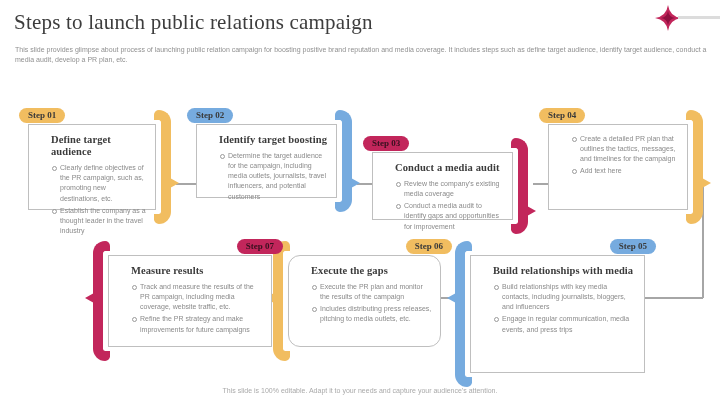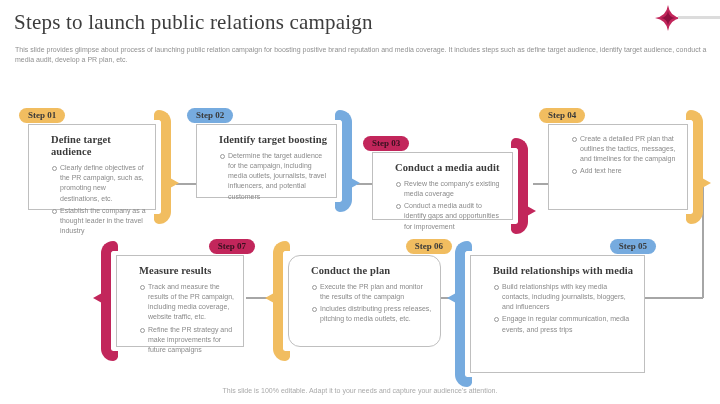--- a/index.html
+++ b/index.html
@@ -121,28 +121,28 @@
     <ul class="bullets">
       <li>Build relationships with key media contacts, including journalists, bloggers, and influencers</li>
       <li>Engage in regular communication, media events, and press trips</li>
     </ul>
   </div>
 
   <div class="card row-bottom c-yellow" style="left:288px;top:255px;width:153px;height:92px;border-radius:12px;">
     <div class="bracket"></div>
     <div class="arrow"></div>
     <div class="badge">Step 06</div>
-    <h3>Conduct the plan</h3>
+    <h3>Execute the gaps</h3>
     <ul class="bullets">
       <li>Execute the PR plan and monitor the results of the campaign</li>
       <li>Includes distributing press releases, pitching to media outlets, etc.</li>
     </ul>
   </div>
 
-  <div class="card row-bottom c-crimson" style="left:116px;top:255px;width:128px;height:92px;">
+  <div class="card row-bottom c-crimson" style="left:108px;top:255px;width:164px;height:92px;">
     <div class="bracket"></div>
     <div class="arrow"></div>
     <div class="badge">Step 07</div>
     <h3>Measure results</h3>
     <ul class="bullets">
       <li>Track and measure the results of the PR campaign, including media coverage, website traffic, etc.</li>
       <li>Refine the PR strategy and make improvements for future campaigns</li>
     </ul>
   </div>
 

